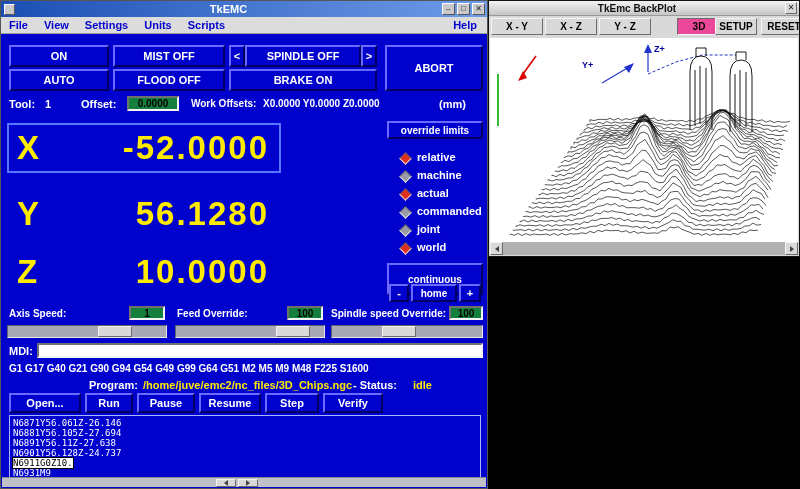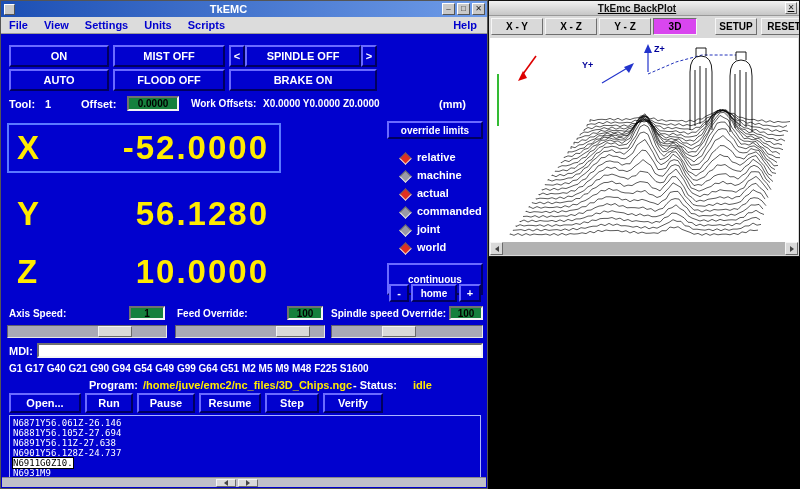--- a/index.html
+++ b/index.html
@@ -69,30 +69,30 @@
   .hbar .arw { position:absolute; top:1px; width:20px; height:8px; background:#d9d9d9;
                border:1px solid; border-color:#f4f4f4 #6a6a6a #6a6a6a #f4f4f4;
                display:flex; align-items:center; justify-content:center; }
   .tri-l { width:0; height:0; border-top:3px solid transparent; border-bottom:3px solid transparent; border-right:4px solid #444; }
   .tri-r { width:0; height:0; border-top:3px solid transparent; border-bottom:3px solid transparent; border-left:4px solid #444; }
 
   
   #backplot { position:absolute; left:488px; top:0; width:312px; height:257px;
               background:#d9d9d9; border:1px solid #111; overflow:hidden; }
   .bp-tb { height:15px; background:linear-gradient(#f2f2f2,#c6c6c6); border-bottom:1px solid #999;
-           display:flex; align-items:center;text-decoration:underline; }
+           display:flex; align-items:center; }
   .bp-title { flex:1; text-align:center; font-size:10px; font-weight:bold; color:#111; }
   .bp-close { width:12px; height:12px; margin-right:2px; background:#d9d9d9;
               border:1px solid; border-color:#fff #666 #666 #fff;
               font-size:8px; line-height:10px; text-align:center; color:#222; }
   .bp-toolbar { position:relative; height:21px; background:#d9d9d9; }
   .gb { position:absolute; top:2px; height:17px; background:#d9d9d9; color:#000;
         border:1px solid; border-color:#f6f6f6 #6e6e6e #6e6e6e #f6f6f6;
         font-size:10px; font-weight:bold; display:flex; align-items:center; justify-content:center; }
-  .gb.sunken { border-color:#6e6e6e #f6f6f6 #f6f6f6 #6e6e6e; background:#d946ef; }
+  .gb.sunken { border-color:#6e6e6e #f6f6f6 #f6f6f6 #6e6e6e; background:#ec4899;margin-left:24px; }
   .bp-canvas { position:absolute; left:1px; top:37px; width:308px; height:205px; background:#fff; }
   .bp-hbar { position:absolute; left:1px; bottom:1px; width:308px; height:13px; background:#b2b2b2; }
   .bp-hbar .arw { position:absolute; top:0; width:13px; height:13px; background:#d9d9d9;
                   border:1px solid; border-color:#f4f4f4 #6a6a6a #6a6a6a #f4f4f4;
                   display:flex; align-items:center; justify-content:center; }
 </style>
 </head>
 <body>
 
 <div id="tkemc">
@@ -112,20 +112,21 @@
     <span class="menu-item">Units</span>
     <span class="menu-item">Scripts</span>
     <span class="menu-item menu-help">Help</span>
   </div>
 
   <div class="b" style="left:8px;top:44px;width:100px;height:22px">ON</div>
   <div class="b" style="left:112px;top:44px;width:112px;height:22px">MIST OFF</div>
   <div class="b" style="left:228px;top:44px;width:16px;height:22px">&lt;</div>
   <div class="b" style="left:244px;top:44px;width:116px;height:22px">SPINDLE OFF</div>
   <div class="b" style="left:360px;top:44px;width:16px;height:22px">&gt;</div>
+  <div class="b" style="left:384px;top:44px;width:98px;height:46px">ABORT</div>
   <div class="b" style="left:8px;top:68px;width:100px;height:22px">AUTO</div>
   <div class="b" style="left:112px;top:68px;width:112px;height:22px">FLOOD OFF</div>
   <div class="b" style="left:228px;top:68px;width:148px;height:22px">BRAKE ON</div>
 
   <span class="lbl" style="left:8px;top:97px">Tool:</span>
   <span class="lbl" style="left:44px;top:97px">1</span>
   <span class="lbl" style="left:80px;top:97px">Offset:</span>
   <div class="entry" style="left:126px;top:95px;width:52px;height:15px">0.0000</div>
   <span class="lbl small" style="left:190px;top:97px">Work Offsets:</span>
   <span class="lbl small" style="left:262px;top:97px">X0.0000 Y0.0000 Z0.0000</span>

